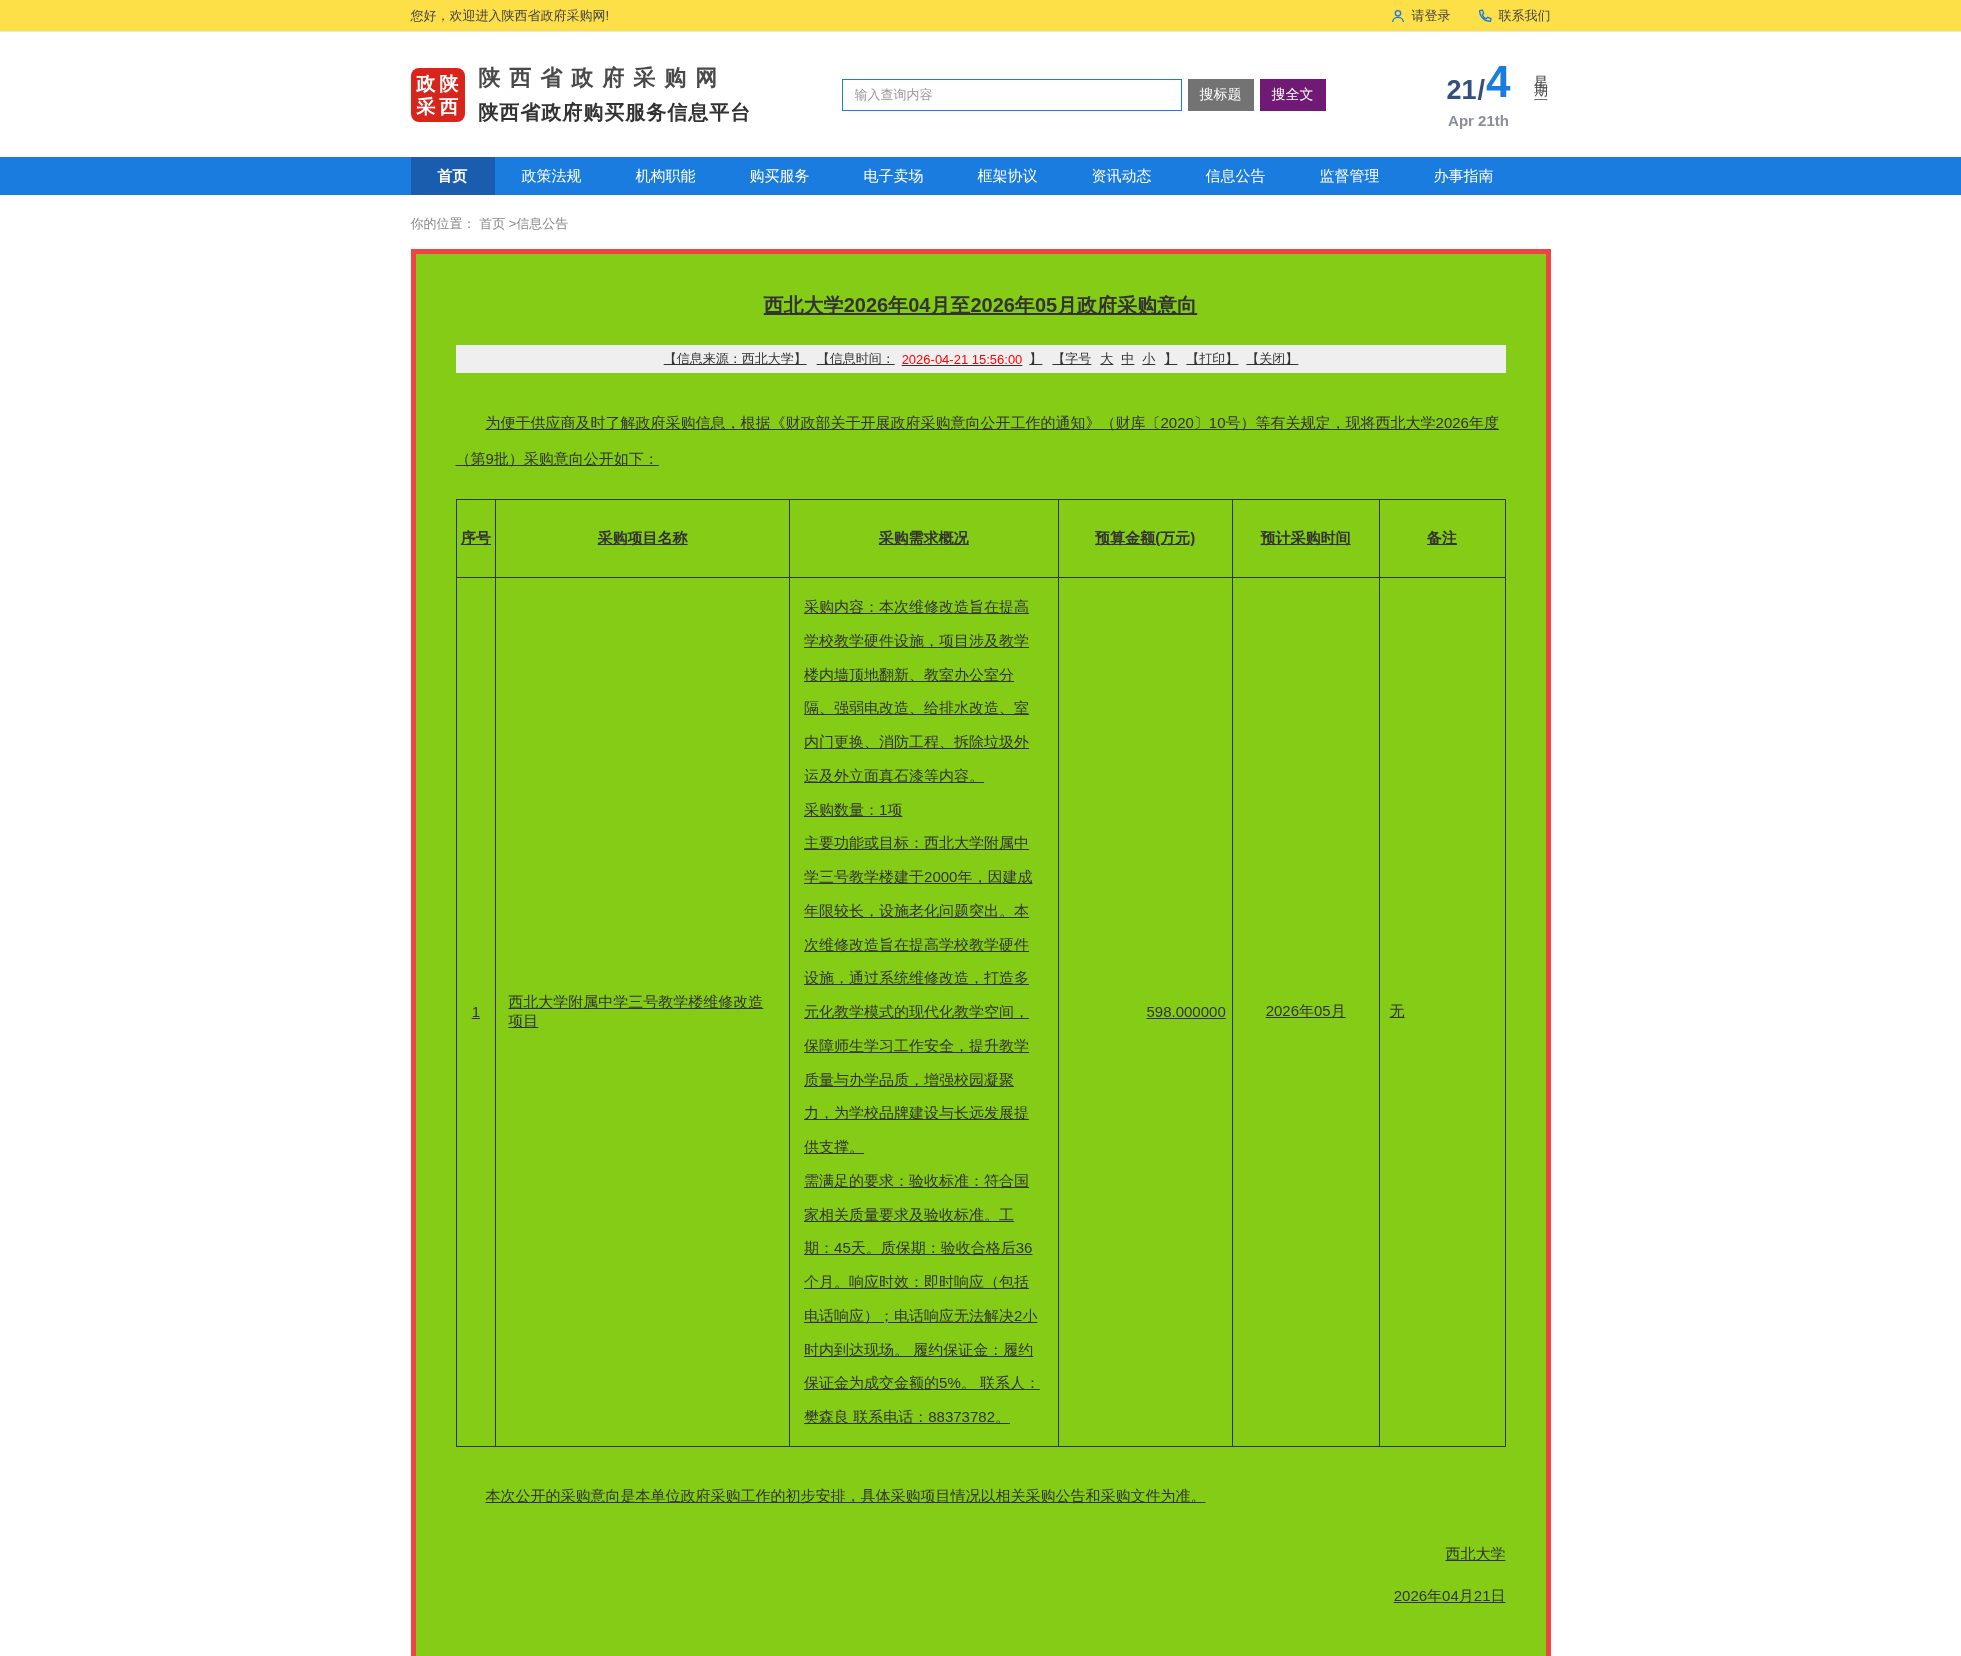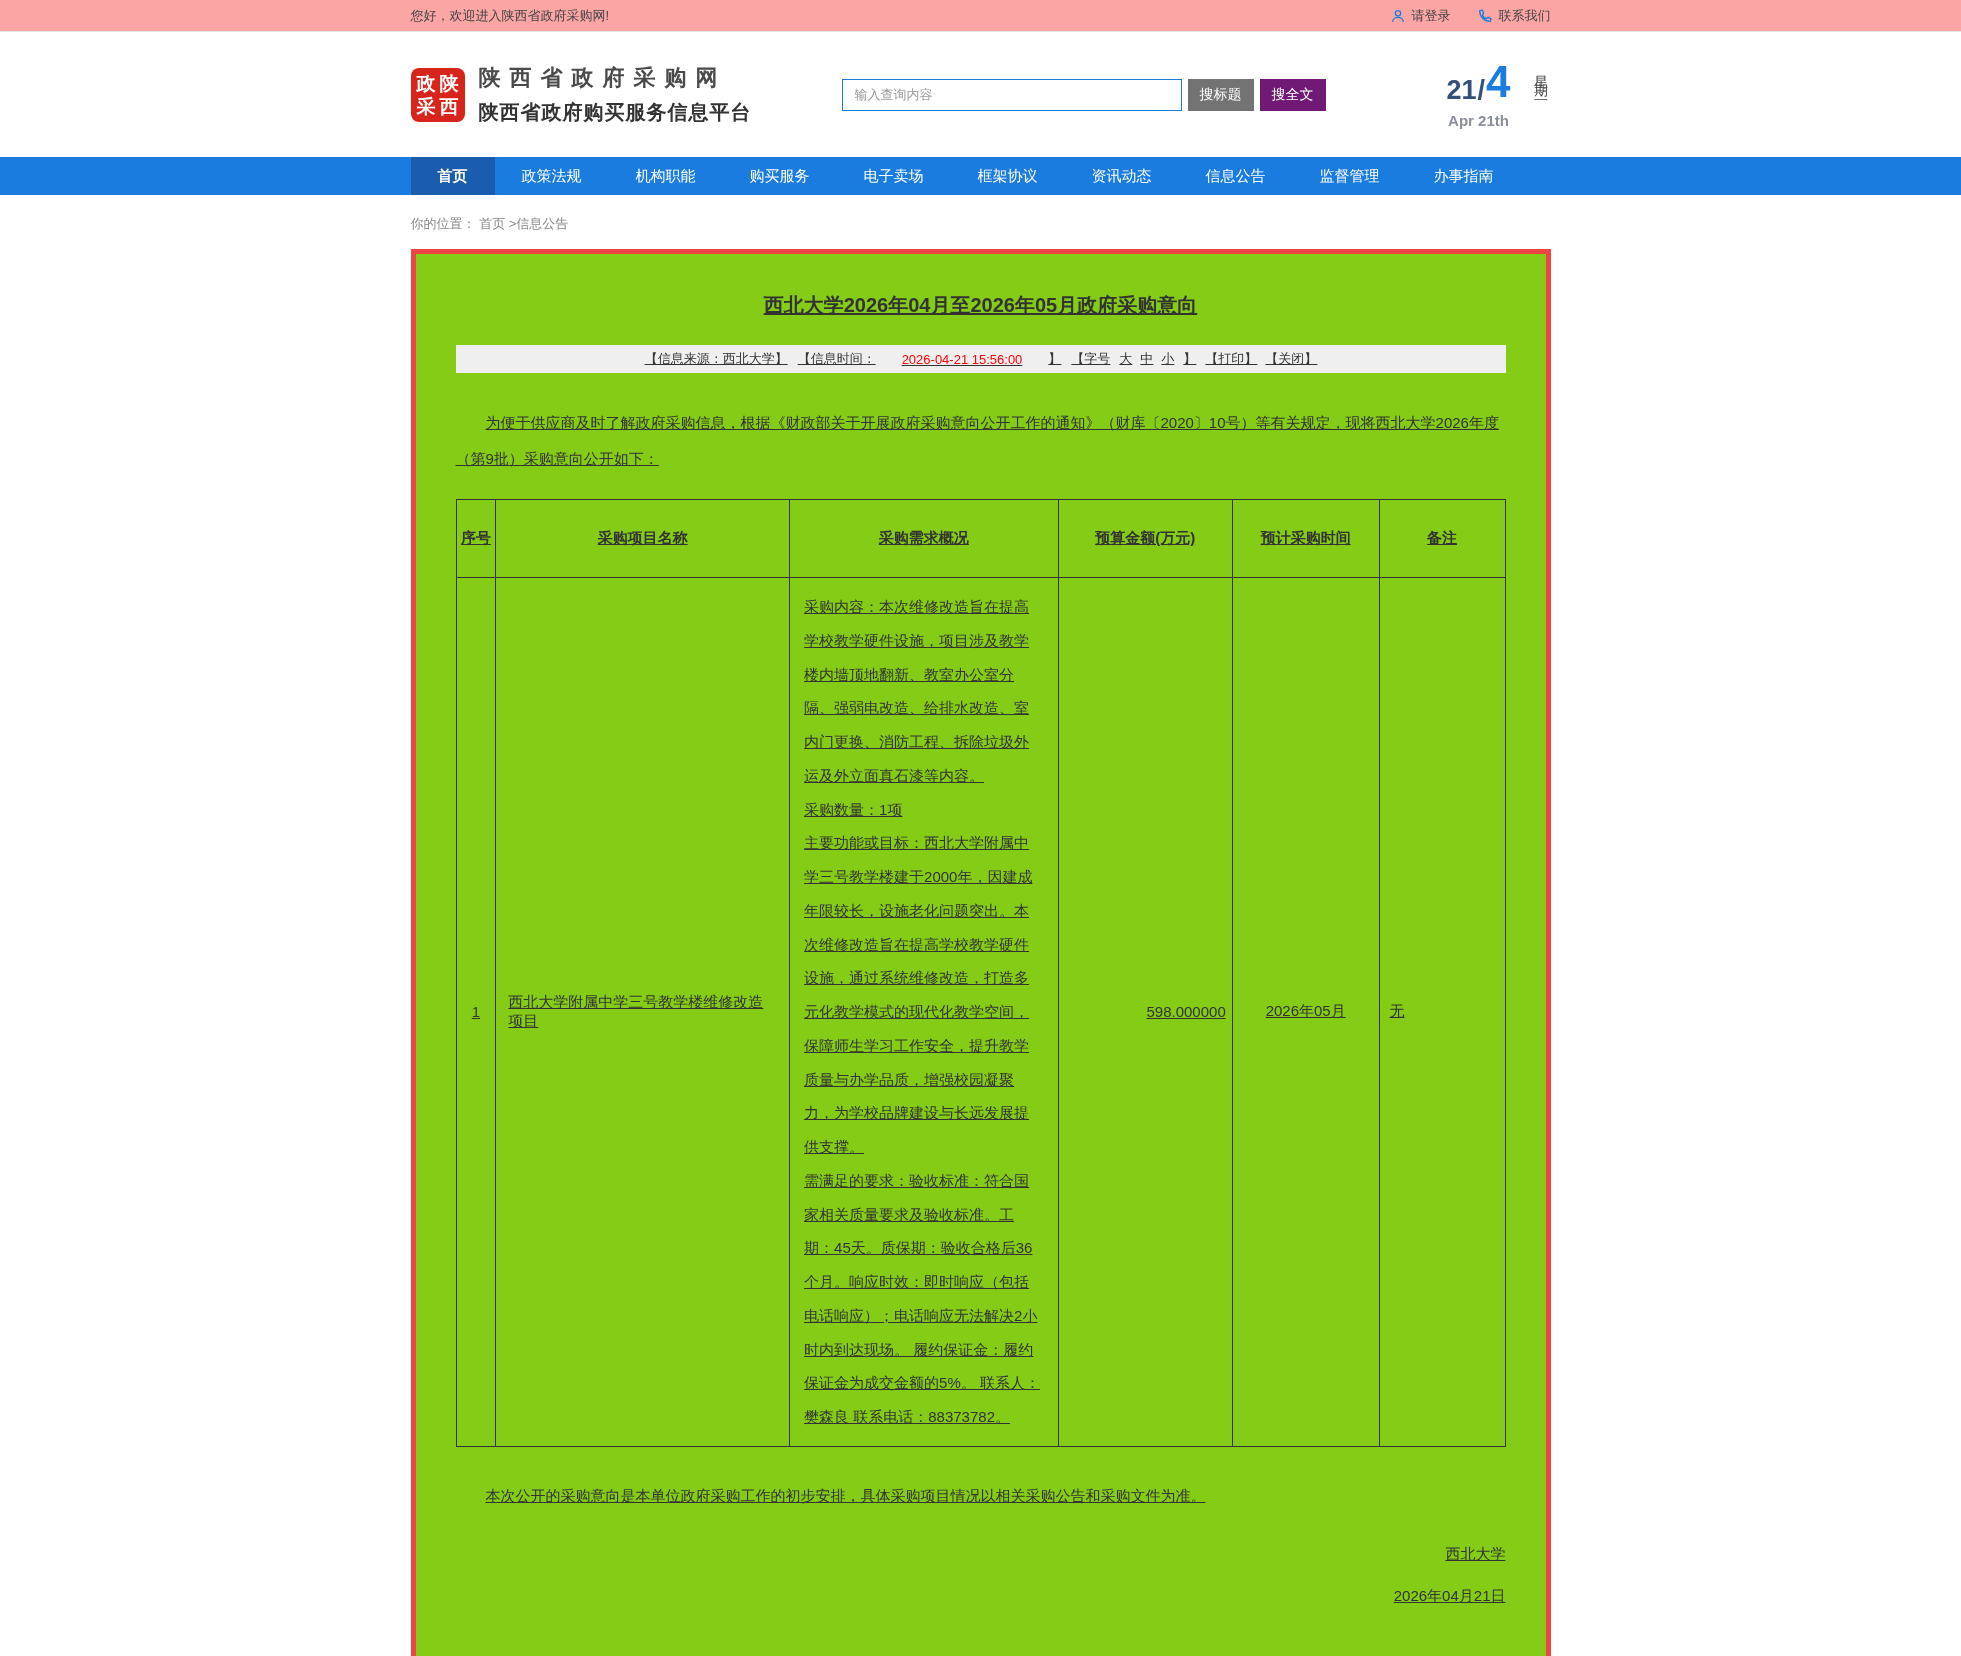--- a/index.html
+++ b/index.html
@@ -3,21 +3,21 @@
 <meta charset="utf-8">
 <style>
   * { margin:0; padding:0; box-sizing:border-box; }
   body {
     font-family: "Liberation Sans", "DejaVu Sans", sans-serif;
     background:#ffffff; color:#333; width:1961px;
   }
   .container { width:1140px; margin:0 auto; }
 
   
-  .topbar { height:32px; background:#fca5a5; border-bottom:1px solid #e6e6e6; }
+  .topbar { height:32px; background:#fde047; border-bottom:1px solid #e6e6e6; }
   .topbar .container { display:flex; align-items:center; height:100%; font-size:13px; color:#444; }
   .topbar-right { margin-left:auto; display:flex; align-items:center; gap:26px; }
   .topbar-link { display:flex; align-items:center; gap:6px; color:#444; cursor:pointer; }
   .topbar-link svg { display:block; }
 
   
   .header { height:125px; background:#fff; }
   .header .container { display:flex; align-items:center; height:100%; }
   .logo-group { display:flex; align-items:center; gap:14px; }
   .stamp { width:54px; height:54px; background:#d8251c; border-radius:8px; display:grid;
@@ -47,21 +47,21 @@
   
   .breadcrumb-row { padding:20px 0 16px 0; }
   .breadcrumb { font-size:13px; color:#888; }
   .breadcrumb a { color:#888; text-decoration:none; cursor:pointer; }
 
   
   .main-box { border:5px solid #ef4444; min-height:1180px; padding:38px 40px 40px 40px; background:#84cc16;text-decoration:underline; }
   .article-title { text-align:center; font-size:20px; font-weight:bold; color:#333; }
   .meta-bar { margin-top:26px; background:#efefef; height:28px; display:flex; align-items:center; justify-content:center; font-size:13px; color:#333; gap:2px; }
   .meta-bar .seg { margin:0 4px; }
-  .meta-time { color:#ff0000; margin:0 20px; }
+  .meta-time { color:#ff0000; margin:0 1px; }
   .meta-link { cursor:pointer; margin:0 3px; }
   .intro { margin-top:32px; font-size:15px; line-height:2.4; text-indent:2em; color:#333; }
 
   table.purchase { border-collapse:collapse; width:100%; margin-top:22px; }
   table.purchase th, table.purchase td { border:1px solid #333; color:#333; }
   table.purchase th { height:78px; font-size:15px; font-weight:bold; text-align:center; padding:4px; }
   .col-no { width:3.8%; } .col-name { width:28%; } .col-ov { width:25.6%; }
   .col-budget { width:16.6%; } .col-time { width:14%; } .col-note { width:12%; }
   td.cell-no { text-align:center; font-size:15px; }
   td.cell-name { padding:10px 12px; font-size:15px; }

